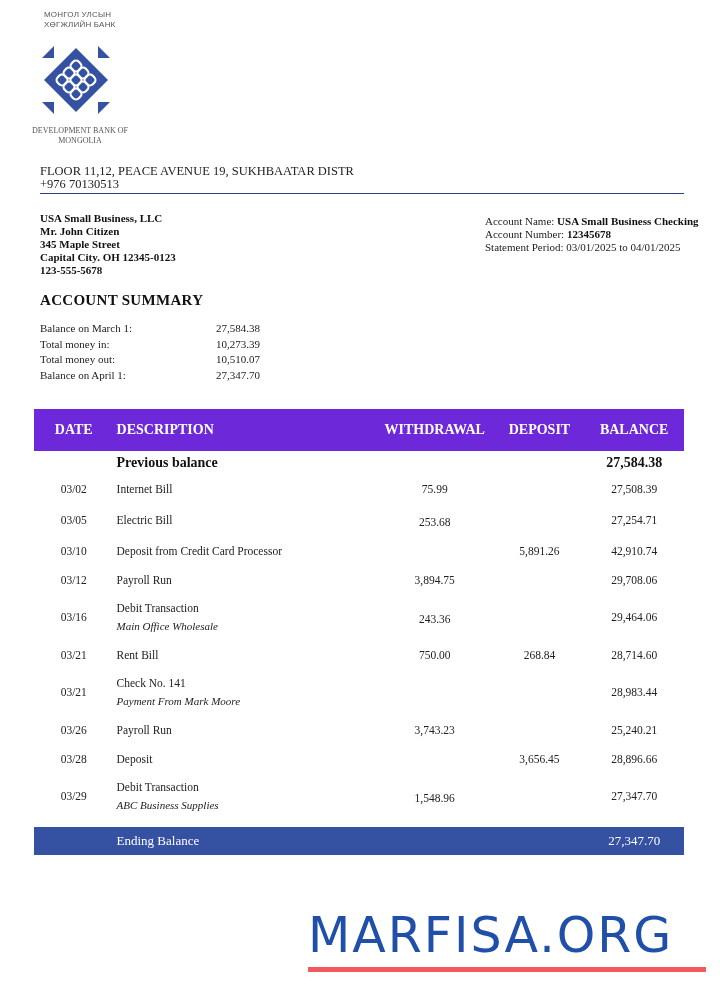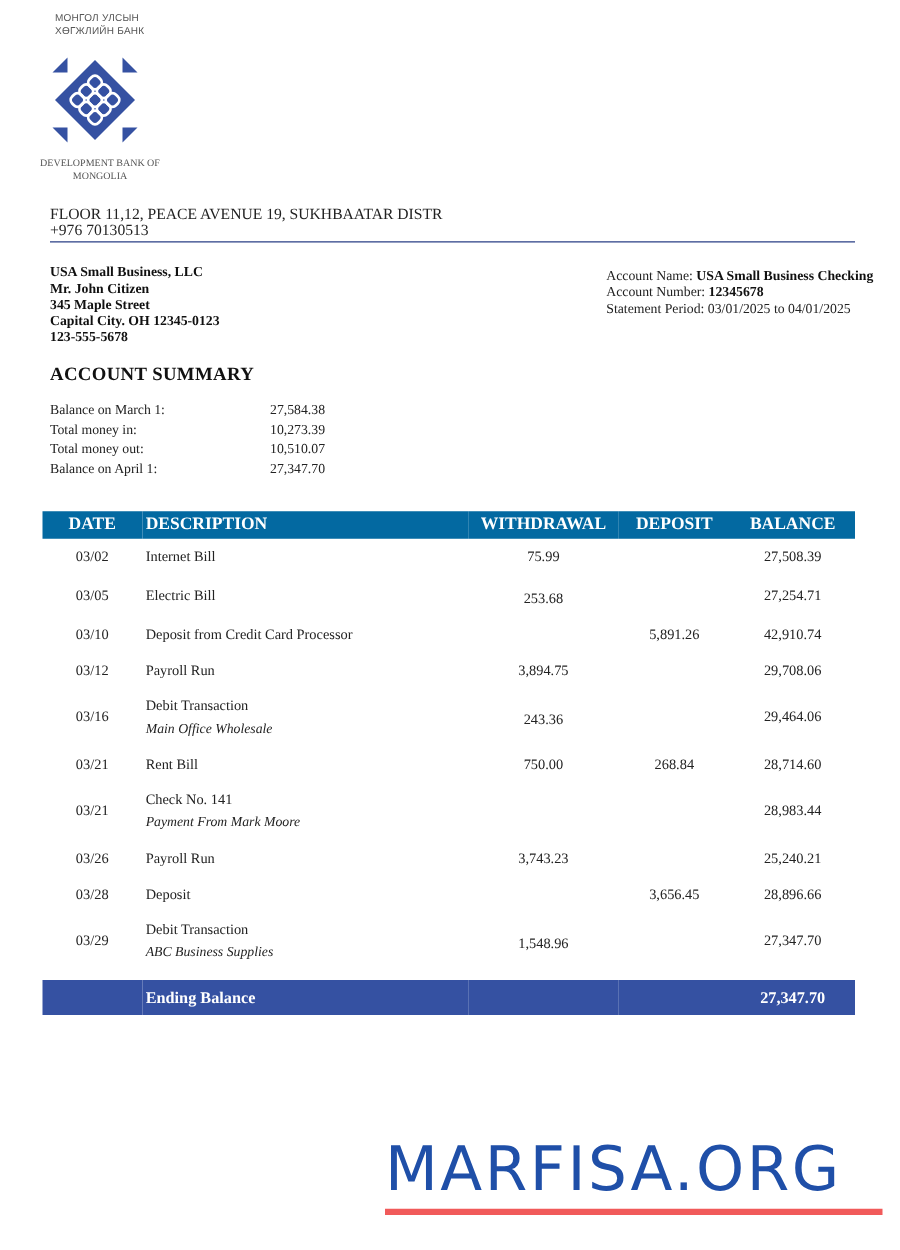--- a/index.html
+++ b/index.html
@@ -12,33 +12,33 @@
   .hr { left:40px; top:193px; width:644px; height:1px; background:#2a3f85; }
   .cust { left:40px; top:212px; font-size:11px; line-height:13px; font-weight:bold; color:#111; }
   .acct { left:453px; top:215px; font-size:11px; line-height:13px; color:#222; width:240px;margin-left:32px; }
   .acct b { font-weight:bold; color:#111; }
   .summary-title { left:40px; top:292px; font-size:15px; font-weight:bold; color:#111; letter-spacing:0.3px; }
   .summary { left:40px; top:321px; font-size:11px; line-height:15.5px; color:#222; }
   .summary .row { display:flex; width:230px; }
   .summary .lbl { width:160px; }
   .summary .val { width:60px; text-align:right; }
   table.stmt { position:absolute; left:34px; top:409px; width:650px; border-collapse:collapse; font-size:11.5px; color:#222; }
-  table.stmt th { background:#0369a1; color:#fff; font-size:14px; font-weight:bold; height:22px; padding:0; text-align:left; }
+  table.stmt th { background:#6d28d9; color:#fff; font-size:14px; font-weight:bold; height:42px; padding:0; text-align:left; }
   table.stmt td { padding:0; vertical-align:middle; }
   .c-date { width:80px; text-align:center !important; }
   .c-desc { width:260px; padding-left:3px !important; }
   .c-wd { width:120px; text-align:center !important; }
   .c-dep { width:90px; text-align:center !important; }
   .c-bal { width:100px; text-align:center !important; }
   tr.single td { height:29px; }
   tr.double td { height:42px; }
   tr.prev td { height:23px; font-weight:bold; font-size:14px; color:#111; }
   td.top { vertical-align:top; padding-top:4px !important; }
   .sub { font-style:italic; font-size:11px; display:block; margin-top:6px; }
-  tr.ending td { background:#3551a2; color:#fff; font-weight:bold; height:28px; font-size:13px; }
+  tr.ending td { background:#3551a2; color:#fff; font-weight:normal; height:28px; font-size:13px; }
   .spacer td { height:8px; }
   .brand { left:308px; top:908px; font-family:"DejaVu Sans", sans-serif; font-size:49px; color:#1f4fa8; letter-spacing:2px; line-height:56px; }
   .brand b { font-weight:normal; }
   .brand-line { left:308px; top:967px; width:398px; height:5px; background:#f15a5a; }
 </style>
 </head>
 <body>
 
 <div class="abs logo-top">
   <div>МОНГОЛ УЛСЫН</div>
@@ -114,20 +114,27 @@
   <thead>
     <tr>
       <th class="c-date">DATE</th>
       <th class="c-desc">DESCRIPTION</th>
       <th class="c-wd">WITHDRAWAL</th>
       <th class="c-dep">DEPOSIT</th>
       <th class="c-bal">BALANCE</th>
     </tr>
   </thead>
   <tbody>
+    <tr class="prev">
+      <td class="c-date"></td>
+      <td class="c-desc">Previous balance</td>
+      <td class="c-wd"></td>
+        <td class="c-dep"></td>
+      <td class="c-bal">27,584.38</td>
+    </tr>
 
     <tr class="single">
       <td class="c-date">03/02</td>
       <td class="c-desc">Internet Bill</td>
       <td class="c-wd">75.99</td>
       <td class="c-dep"></td>
       <td class="c-bal">27,508.39</td>
     </tr>
     <tr class="single">
       <td class="c-date">03/05</td>

